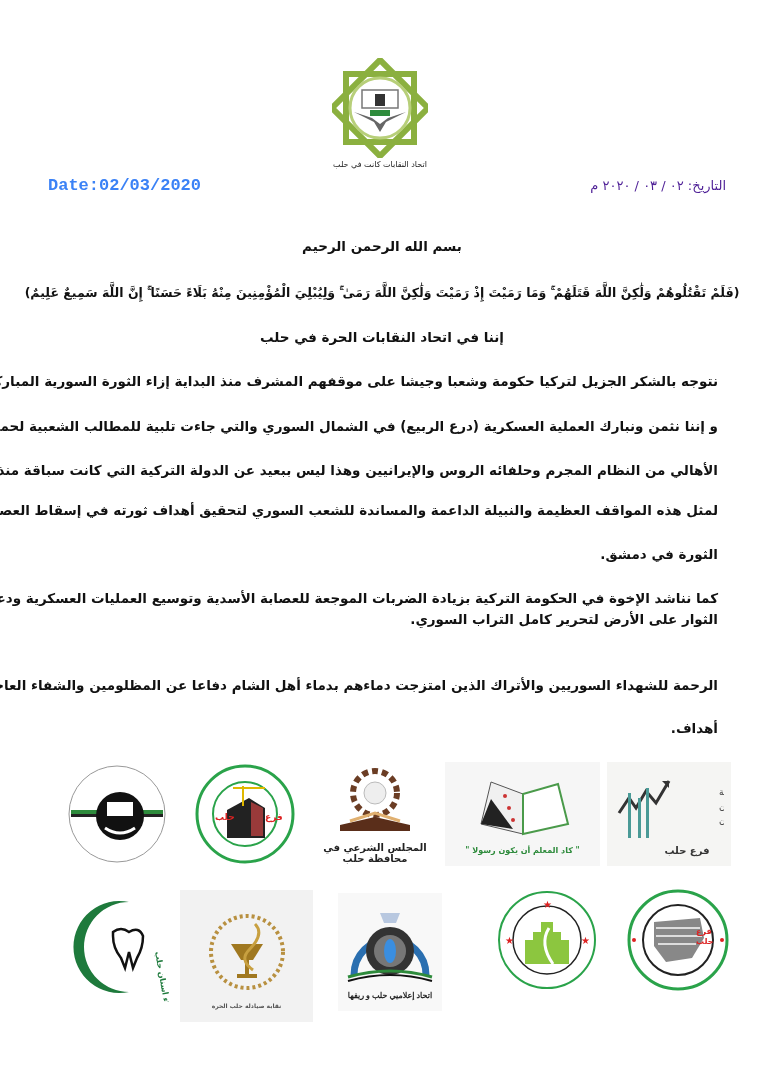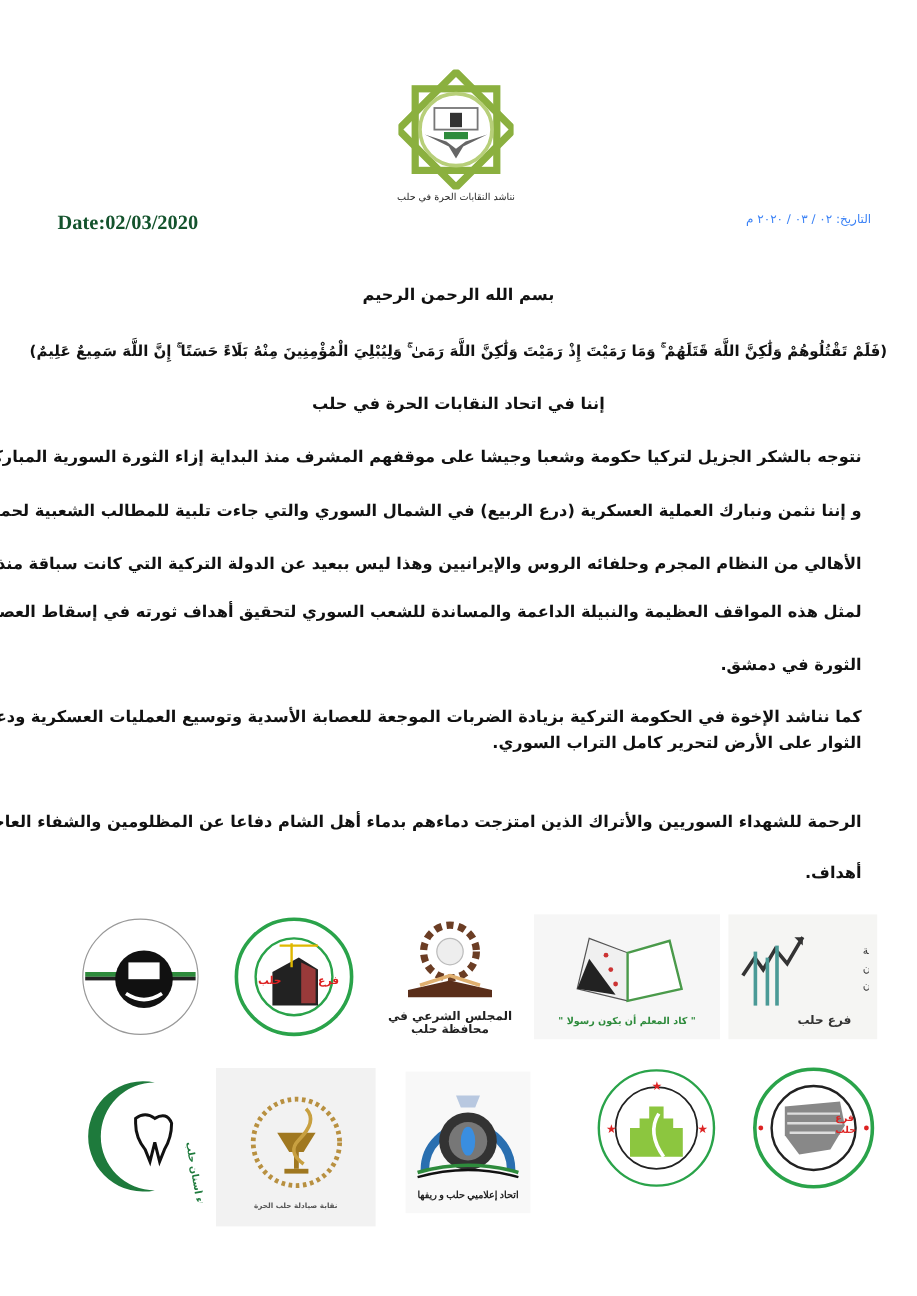--- a/index.html
+++ b/index.html
@@ -2,23 +2,23 @@
 <html><head>
 <meta charset="utf-8">
 <style>
   html, body { margin: 0; padding: 0; background: #ffffff; }
   body { width: 764px; height: 1080px; position: relative; overflow: hidden;
          font-family: "DejaVu Sans", sans-serif; color: #111; }
   .abs { position: absolute; }
   .logo-main { left: 325px; top: 58px; width: 110px; height: 130px; text-align: center; }
   .logo-main svg { display: block; margin: 0 auto; }
   .logo-main .cap { font-size: 8px; color: #222; margin-top: 2px; direction: rtl; }
-  .date-en { left: 48px; top: 176px; font-family: Liberation Serif, serif;
-             font-weight: bold; font-size: 17px; color: #14532d; }
-  .date-ar { right: 38px; top: 178px; font-size: 10px; direction: rtl; color: #3b82f6; }
+  .date-en { left: 48px; top: 176px; font-family: Liberation Mono, monospace;
+             font-weight: bold; font-size: 17px; color: #3b82f6; }
+  .date-ar { right: 38px; top: 178px; font-size: 13px; direction: rtl; color: #4c1d95; }
   .ar { direction: rtl; font-weight: bold; font-size: 13.5px; color: #111;
         white-space: nowrap; font-family: "DejaVu Sans", sans-serif; }
   .center { left: 0; width: 764px; text-align: center; }
   .rightline { right: 46px; text-align: right; }
   .logo-box { position: absolute; display: flex; align-items: center; justify-content: center; flex-direction: column; }
   .logo-cap { font-size: 6.5px; direction: rtl; text-align: center; margin-top: 2px; font-weight: bold; }
 </style>
 </head>
 <body>
 
@@ -27,21 +27,21 @@
     <g transform="translate(48,50)">
       <rect x="-34" y="-34" width="68" height="68" fill="none" stroke="#8bb03f" stroke-width="6"></rect>
       <rect x="-34" y="-34" width="68" height="68" fill="none" stroke="#8bb03f" stroke-width="6" transform="rotate(45)"></rect>
       <circle r="30" fill="#fff" stroke="#b7cf79" stroke-width="3"></circle>
       <rect x="-18" y="-18" width="36" height="18" fill="#fff" stroke="#777" stroke-width="1.5"></rect>
       <rect x="-5" y="-14" width="10" height="12" fill="#333"></rect>
       <rect x="-10" y="2" width="20" height="6" fill="#2e8b3c"></rect>
       <path d="M-26 4 L-6 14 L0 24 L6 14 L26 4 L8 10 L0 16 L-8 10 Z" fill="#666"></path>
     </g>
   </svg>
-  <div class="cap">نناشد النقابات الحرة في حلب</div>
+  <div class="cap">اتحاد النقابات كانت في حلب</div>
 </div>
 
 <div class="abs date-en">Date:02/03/2020</div>
 <div class="abs date-ar">التاريخ: ٠٢ / ٠٣ / ٢٠٢٠ م</div>
 
 <div class="abs ar center" style="top:238px;text-align:center;">بسم الله الرحمن الرحيم</div>
 <div class="abs ar center" style="top:285px; font-size:12.5px;">(فَلَمْ تَقْتُلُوهُمْ وَلَٰكِنَّ اللَّهَ قَتَلَهُمْ ۚ وَمَا رَمَيْتَ إِذْ رَمَيْتَ وَلَٰكِنَّ اللَّهَ رَمَىٰ ۚ وَلِيُبْلِيَ الْمُؤْمِنِينَ مِنْهُ بَلَاءً حَسَنًا ۚ إِنَّ اللَّهَ سَمِيعٌ عَلِيمٌ)</div>
 <div class="abs ar center" style="top:329px;">إننا في اتحاد النقابات الحرة في حلب</div>
 
 <div class="abs ar rightline" style="top:373px;">نتوجه بالشكر الجزيل لتركيا حكومة وشعبا وجيشا على موقفهم المشرف منذ البداية إزاء الثورة السورية المباركة.</div>

